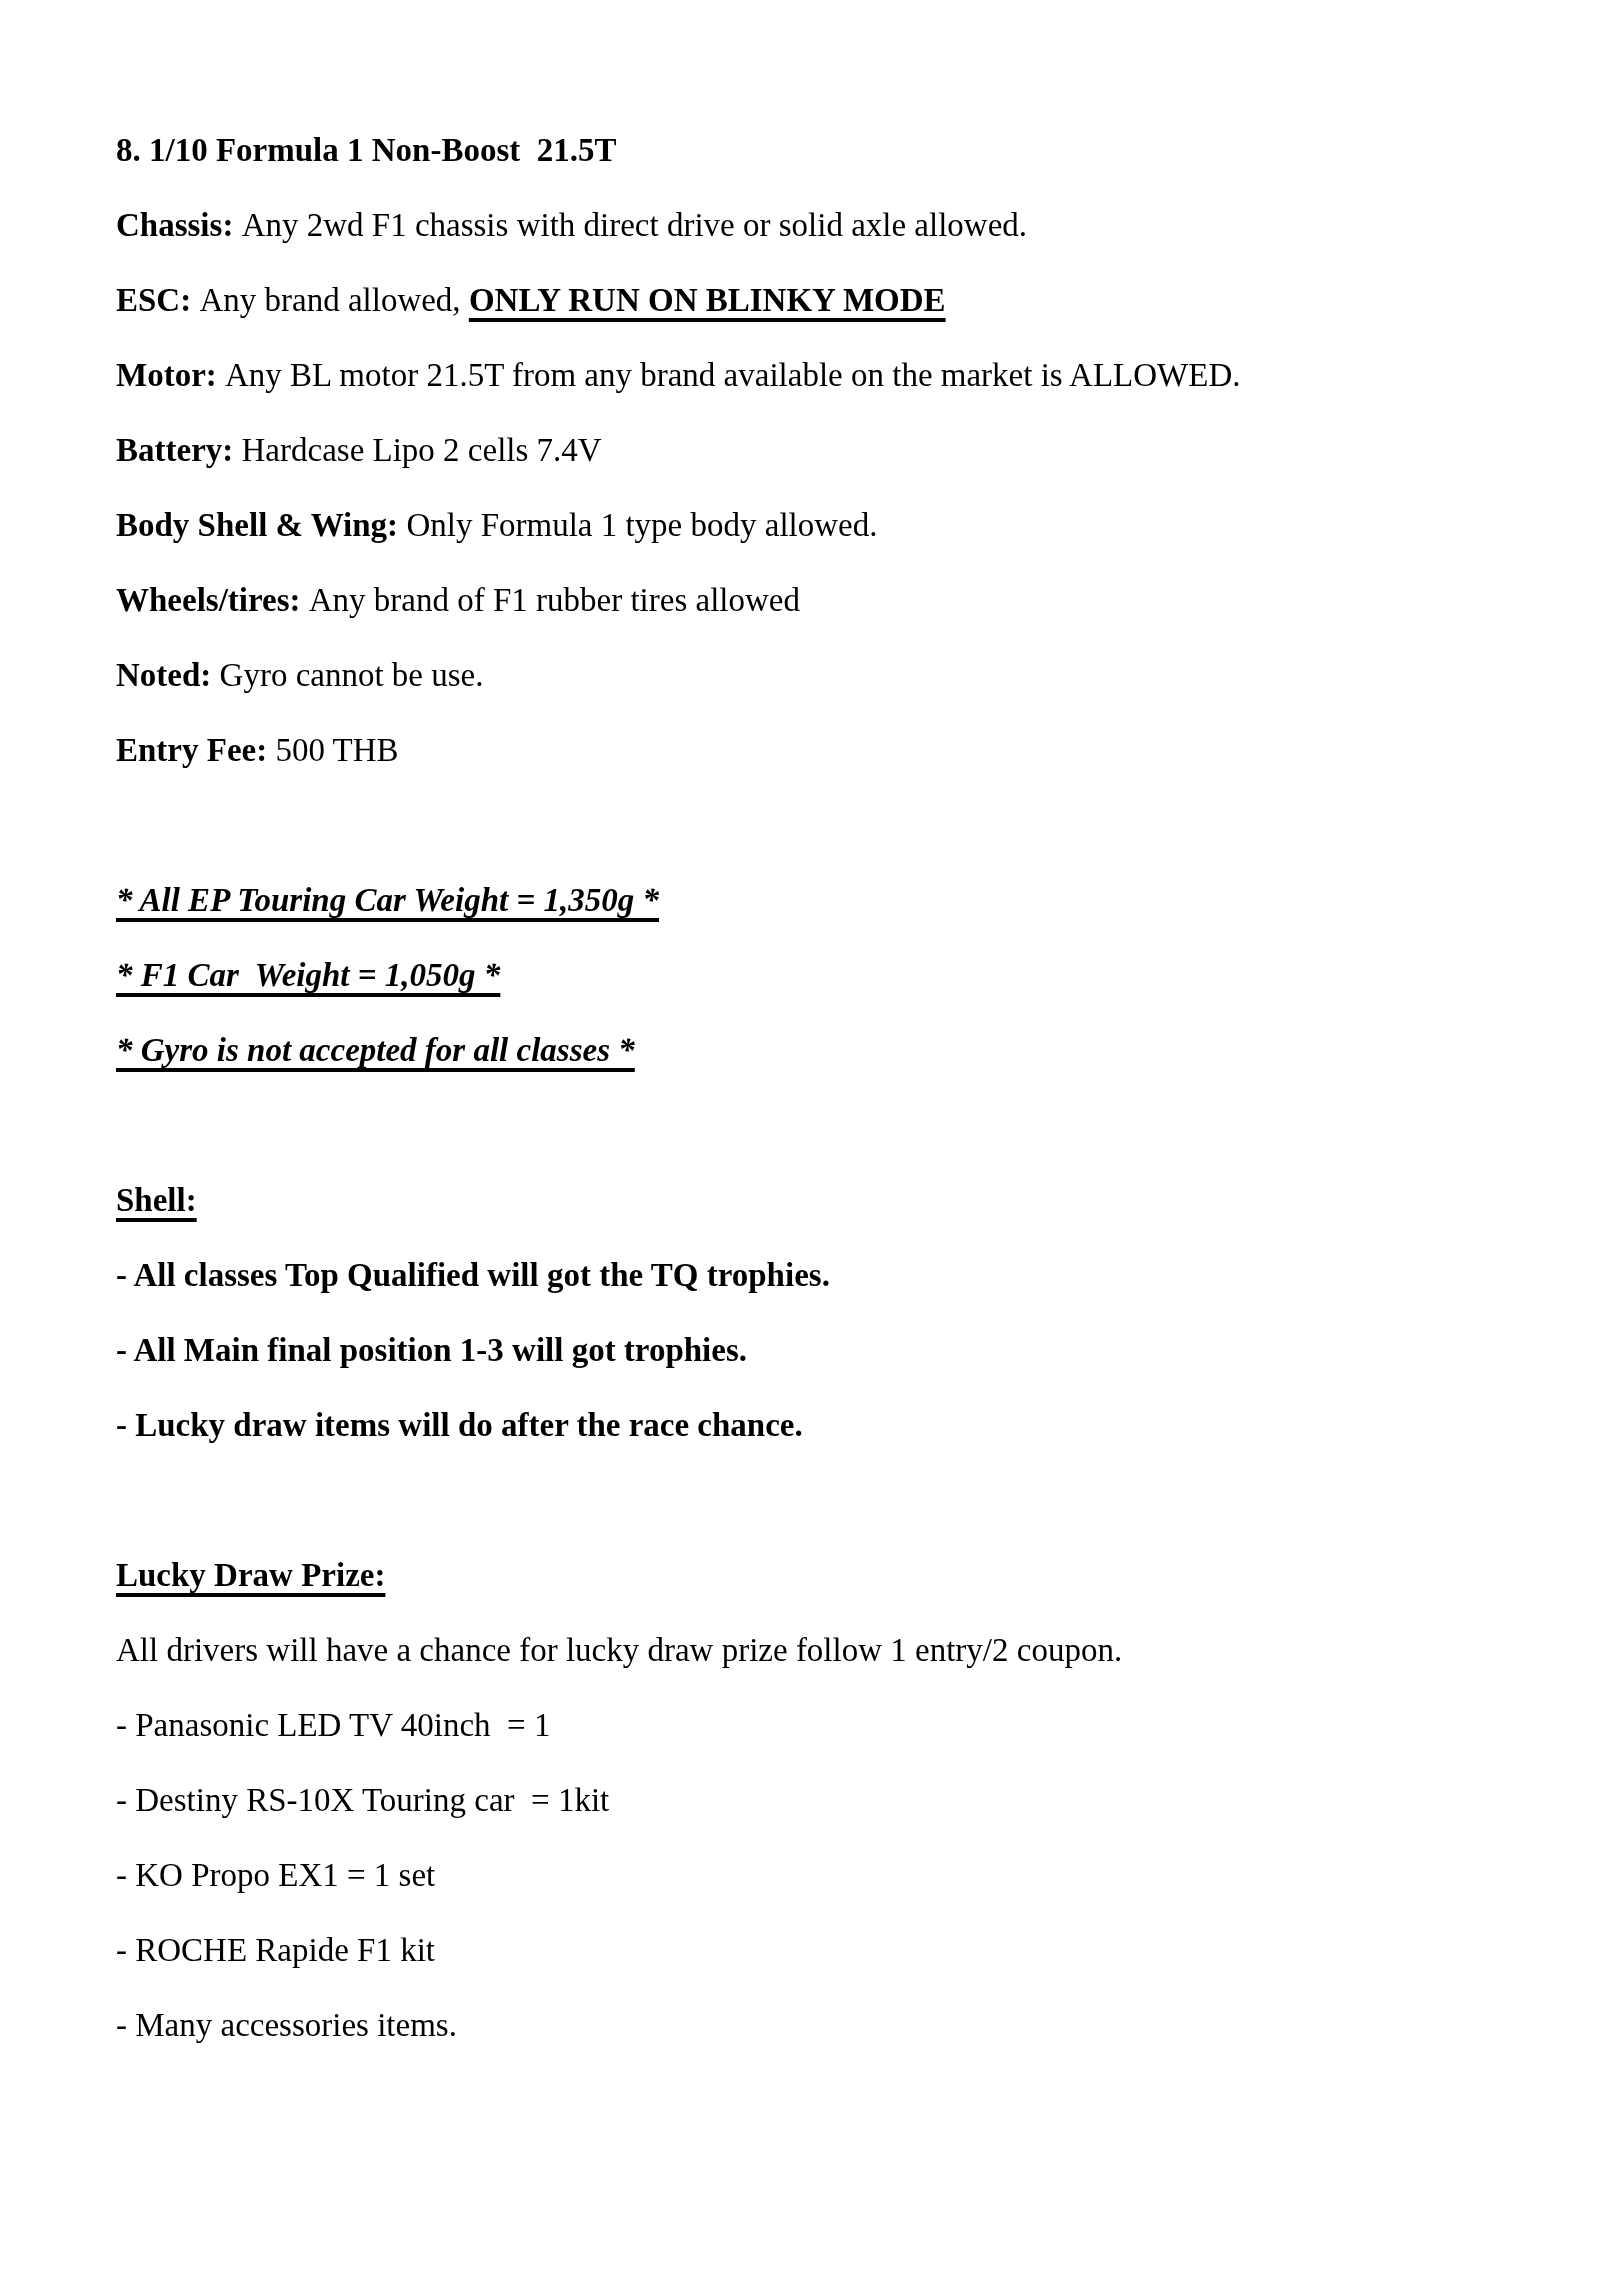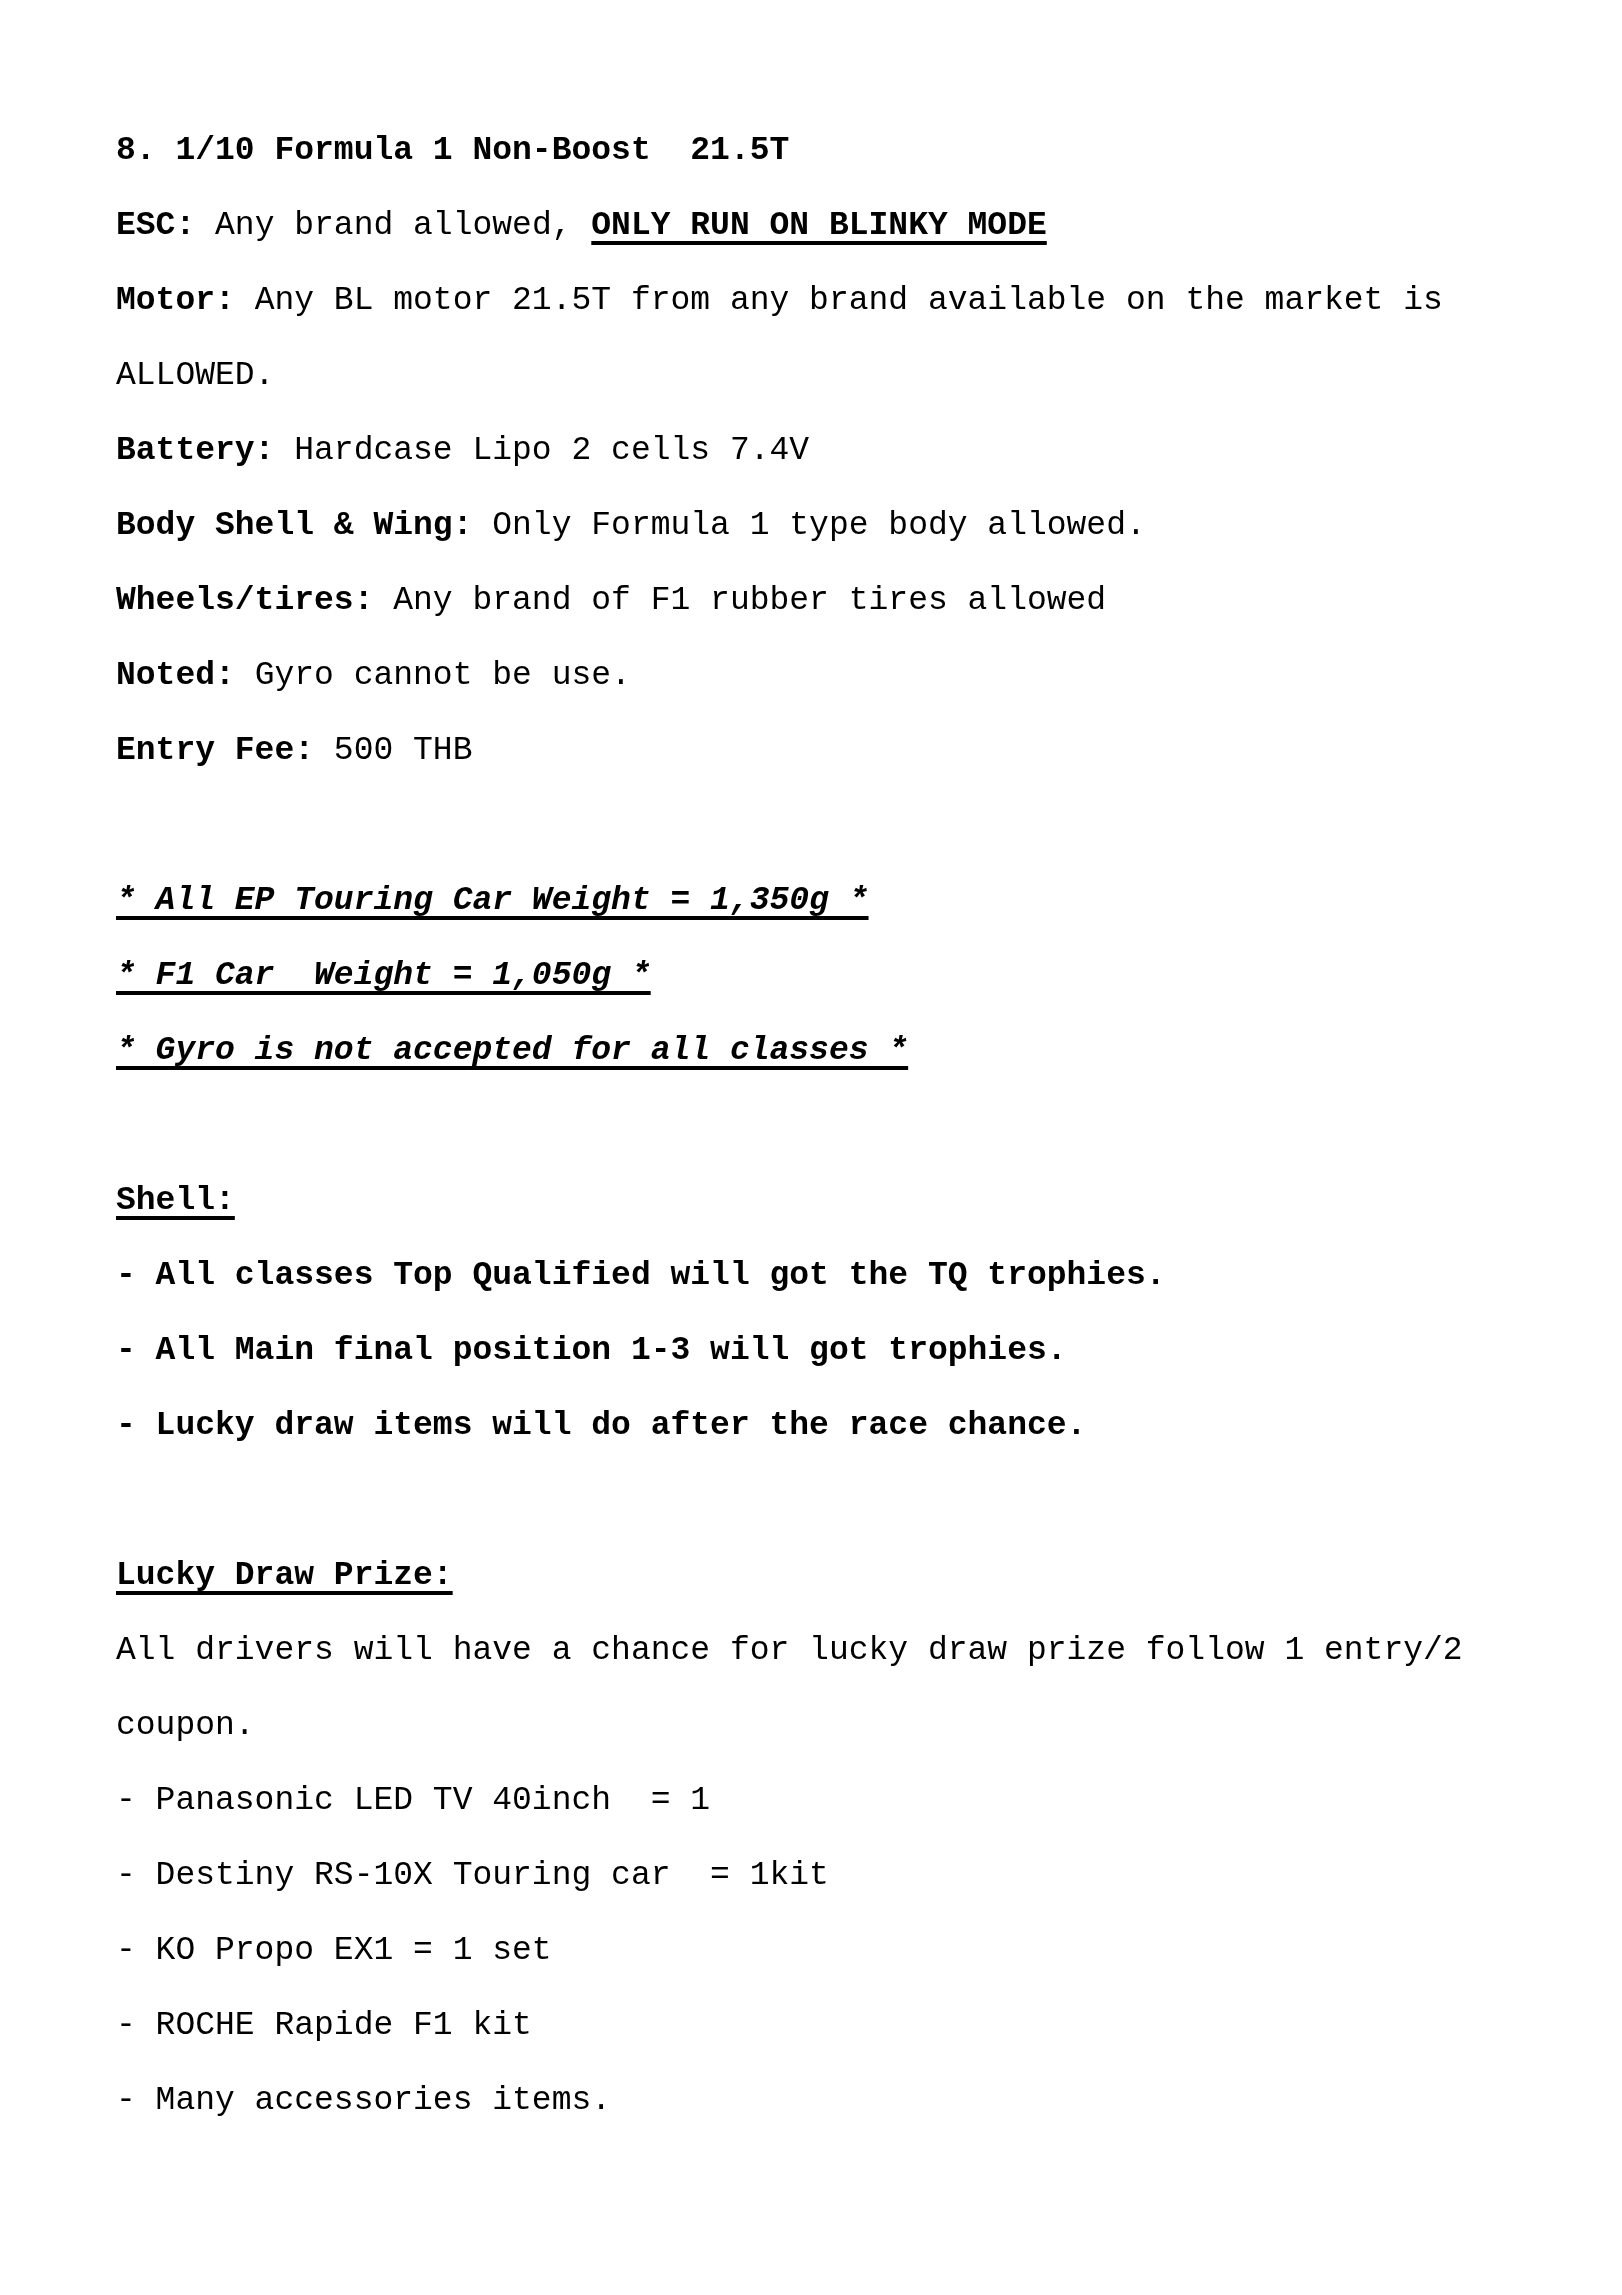--- a/index.html
+++ b/index.html
@@ -6,21 +6,21 @@
     margin: 0;
     padding: 0;
     background: #ffffff;
   }
   .page {
     position: relative;
     width: 1623px;
     height: 2295px;
     background: #ffffff;
     color: #000000;
-    font-family: Liberation Mono, monospace;
+    font-family: Liberation Serif, serif;
     font-size: 33px;
     overflow: hidden;
   }
   .content {
     position: absolute;
     left: 116px;
     top: 0;
     right: 111px;
     padding-top: 113px;
   }
@@ -36,20 +36,21 @@
     text-decoration-thickness: 3.9px;
     text-underline-offset: 6.5px;
   }
 </style>
 </head>
 <body>
 
 <div class="page">
   <div class="content">
       <div class="para"><span class=" b">8. 1/10 Formula 1 Non-Boost  21.5T</span></div>
+      <div class="para"><span class=" b">Chassis: </span><span class="">Any 2wd F1 chassis with direct drive or solid axle allowed.</span></div>
       <div class="para"><span class=" b">ESC: </span><span class="">Any brand allowed, </span><span class=" b u">ONLY RUN ON BLINKY MODE</span></div>
       <div class="para"><span class=" b">Motor: </span><span class="">Any BL motor 21.5T from any brand available on the market is ALLOWED.</span></div>
       <div class="para"><span class=" b">Battery: </span><span class="">Hardcase Lipo 2 cells 7.4V</span></div>
       <div class="para"><span class=" b">Body Shell &amp; Wing: </span><span class="">Only Formula 1 type body allowed.</span></div>
       <div class="para"><span class=" b">Wheels/tires: </span><span class="">Any brand of F1 rubber tires allowed</span></div>
       <div class="para"><span class=" b">Noted: </span><span class="">Gyro cannot be use.</span></div>
       <div class="para"><span class=" b">Entry Fee: </span><span class="">500 THB</span></div>
       <div class="para"></div>
       <div class="para"><span class=" b i u">* All EP Touring Car Weight = 1,350g *</span></div>
       <div class="para"><span class=" b i u">* F1 Car  Weight = 1,050g *</span></div>

